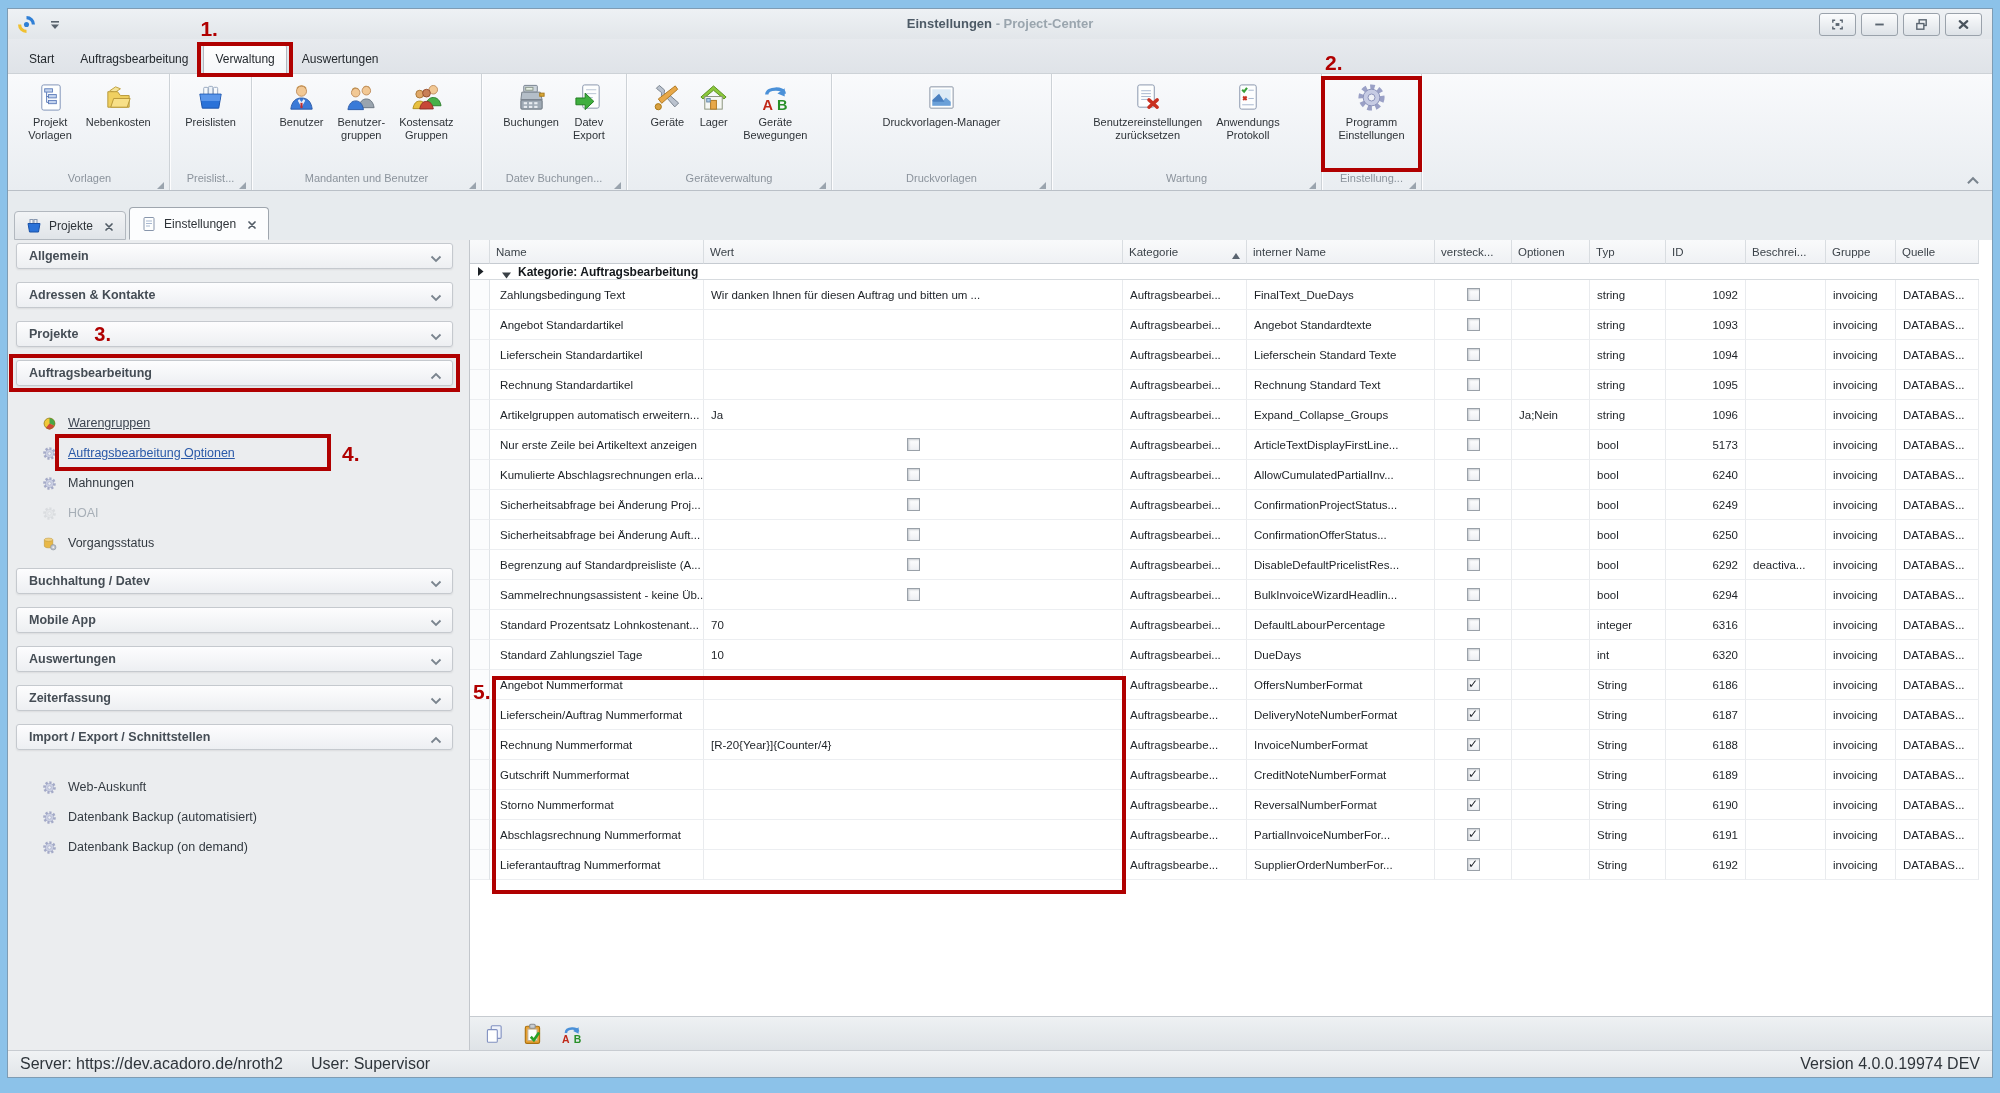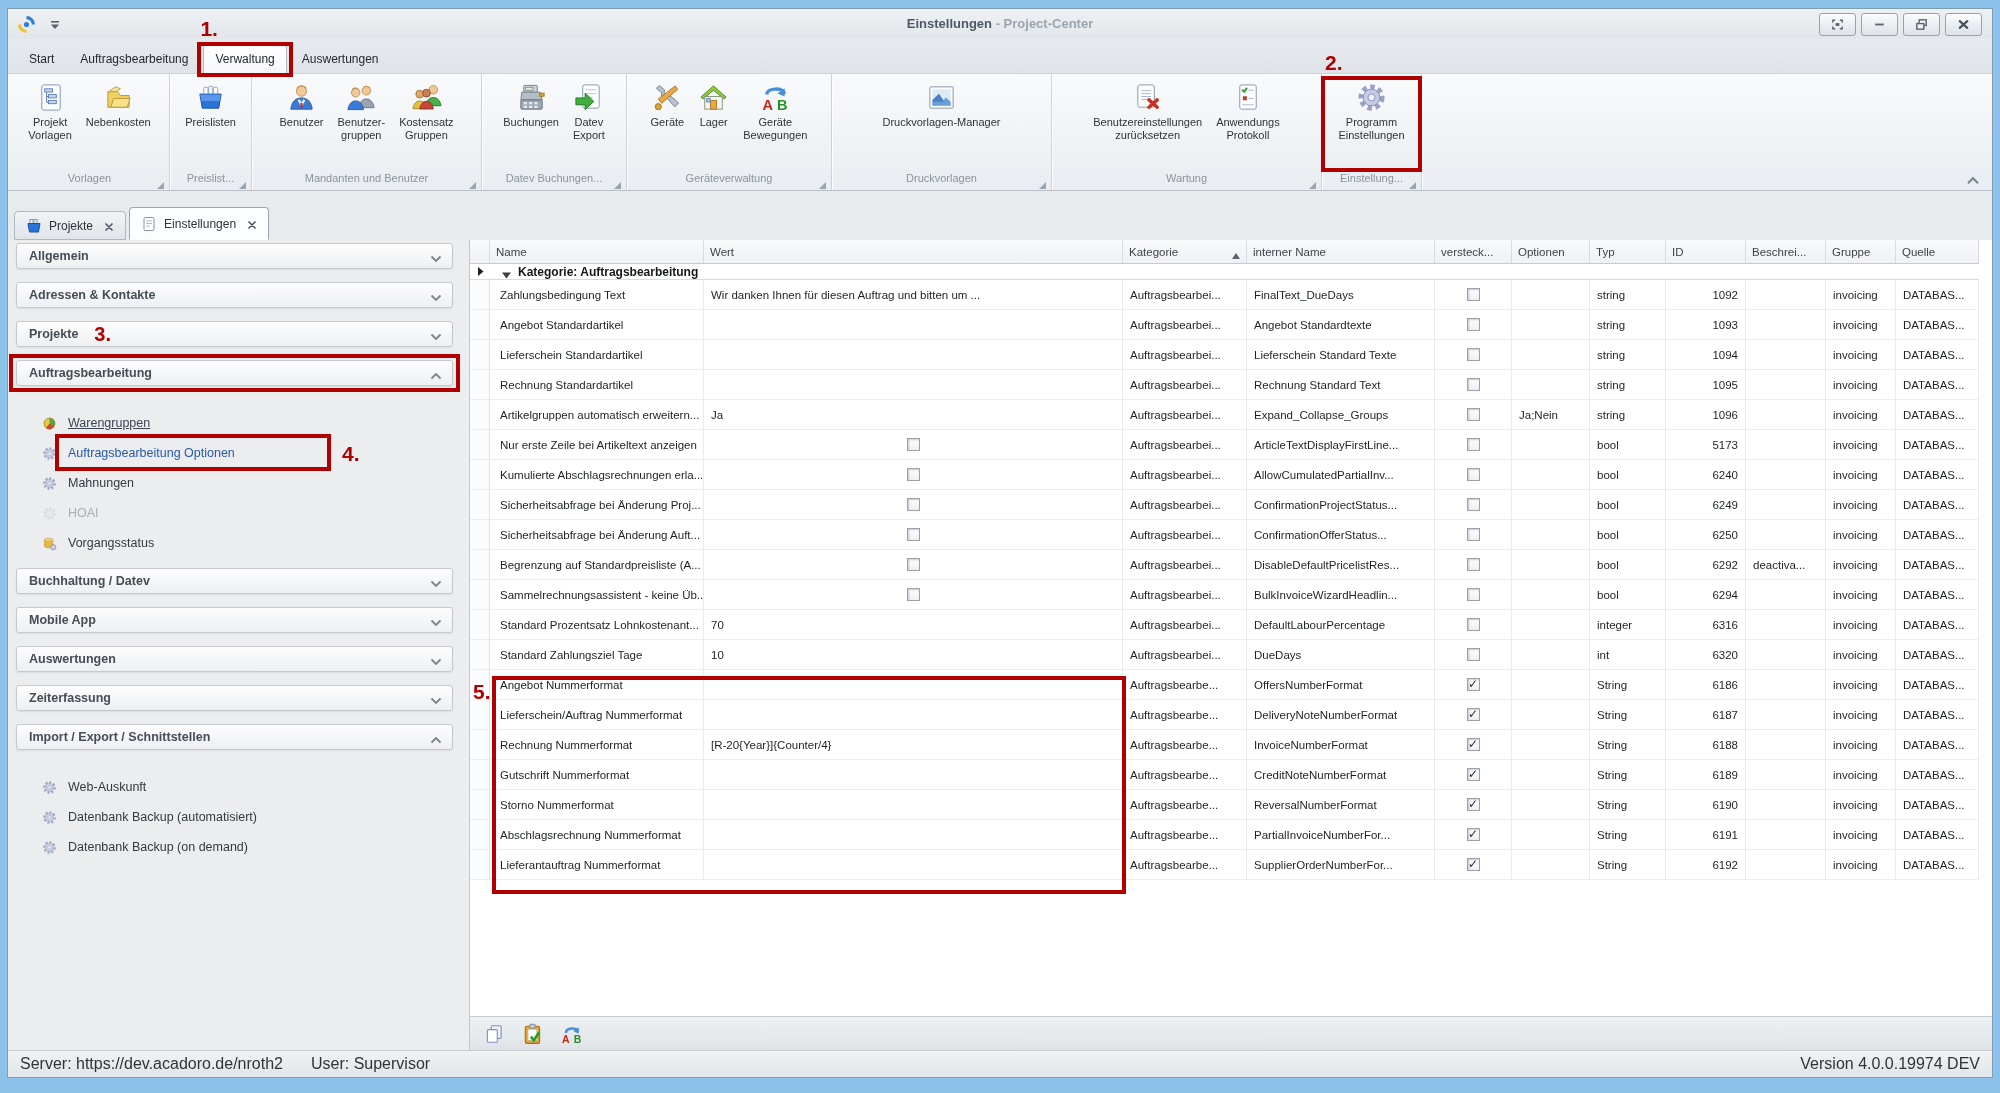--- a/index.html
+++ b/index.html
@@ -71,21 +71,21 @@
     background:linear-gradient(#fdfdfe,#edeff2); box-shadow:0 1px 2px rgba(0,0,0,.07);
     display:flex; align-items:center; padding:0 10px 0 12px; font-size:12.5px; font-weight:bold; color:#454d55;
     position:relative; }
   .shead .chev { margin-left:auto; width:12px; height:8px; }
   .shead .chev svg { width:12px; height:8px; }
   .sitems { padding:9px 0 10px 26px; }
   .sitem { height:30px; display:flex; align-items:center; gap:11px; font-size:12.5px; color:#333a41; position:relative; }
   .sicon { width:15px; height:15px; display:inline-block; }
   .sicon svg { width:15px; height:15px; }
   .sitem.udark .silabel { color:#3d4552; text-decoration:underline;text-align:center; }
-  .sitem.link .silabel { color:#2a59a8; }
+  .sitem.link .silabel { color:#2a59a8; text-decoration:underline; }
   .sitem.disabled .silabel { color:#a7afb7; }
   .sitem.disabled .sicon { opacity:.55; }
   
   .rightpane { flex:1; position:relative; display:flex; flex-direction:column; min-width:0; background:#fff; }
   .tablewrap { flex:1; position:relative; background:#fff; overflow:hidden; }
   .tgrid { display:grid; position:relative; }
   .th { height:24px; background:linear-gradient(#f9fafb,#eff1f4); border-right:1px solid #d9dde1;
     border-bottom:1px solid #c6cbd1; font-size:11.5px; color:#3c434a; display:flex; align-items:center;
     padding:0 6px; white-space:nowrap; overflow:hidden; }
   .th .sort { margin-left:auto; width:8px; height:6px; }

